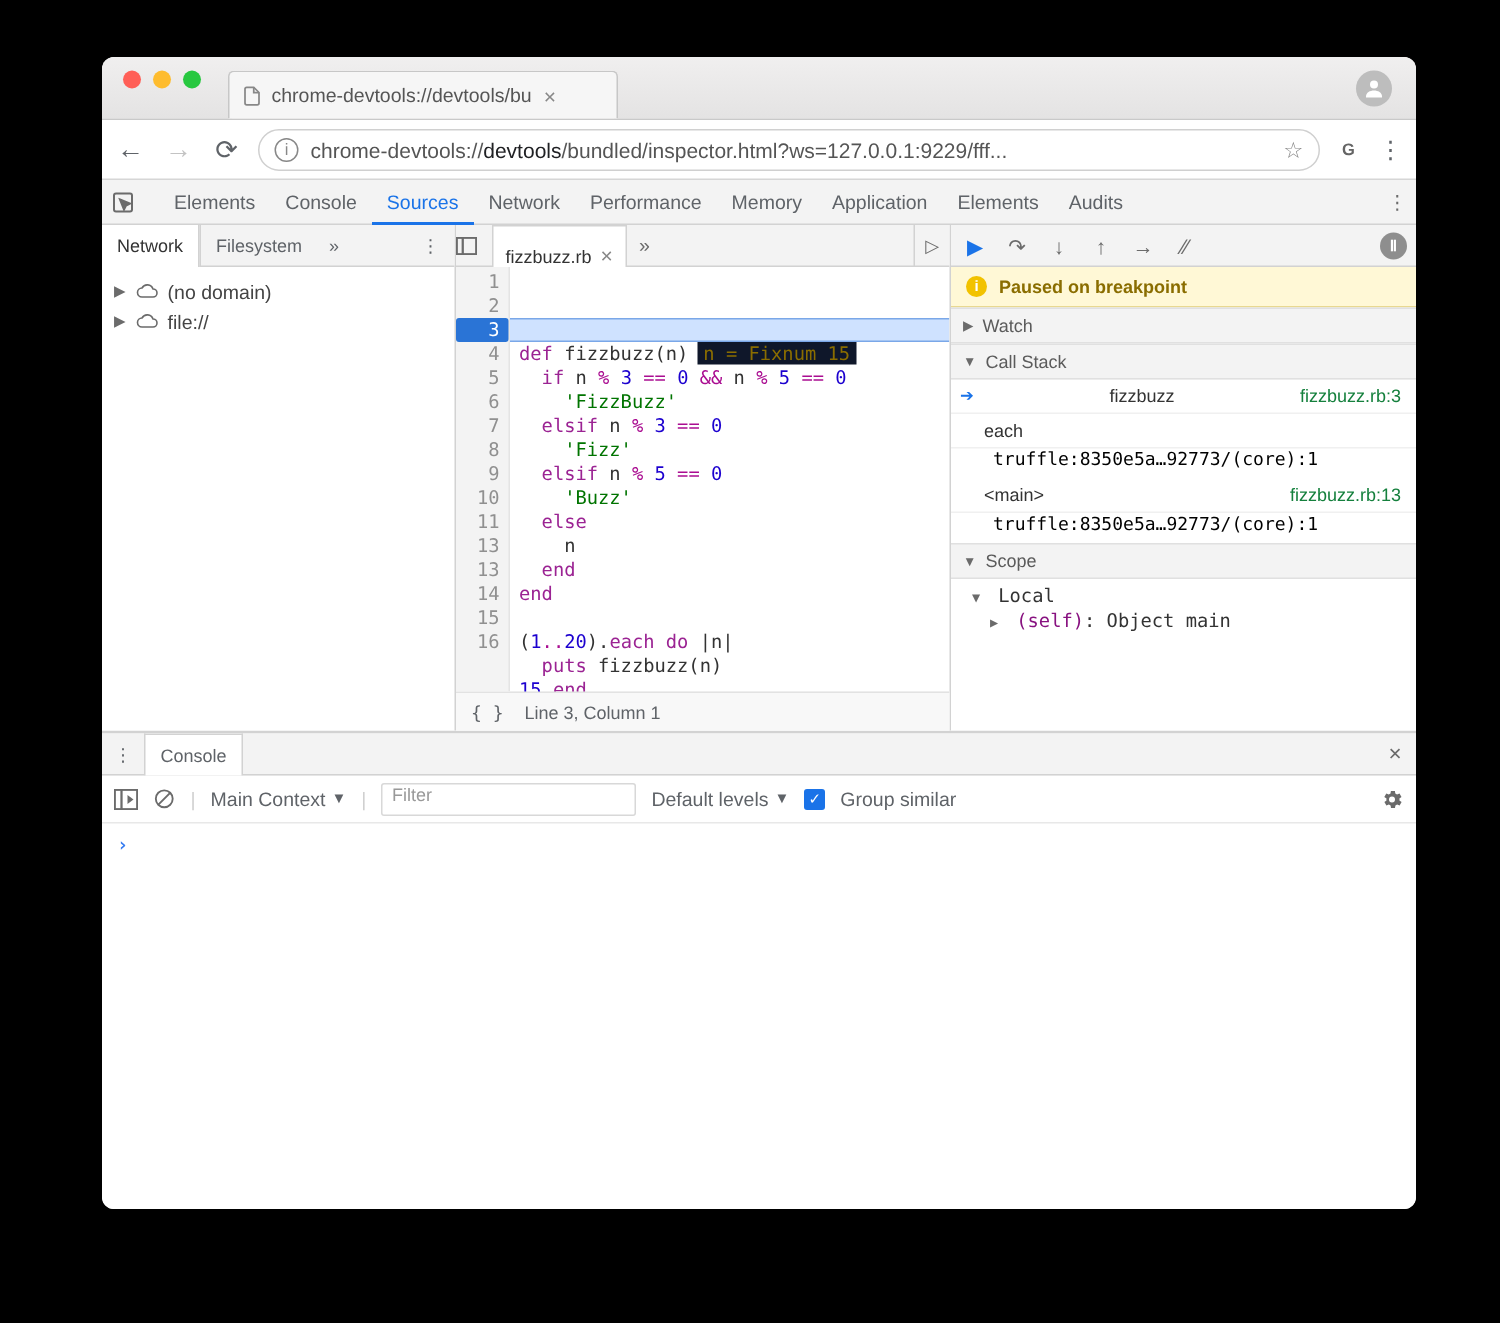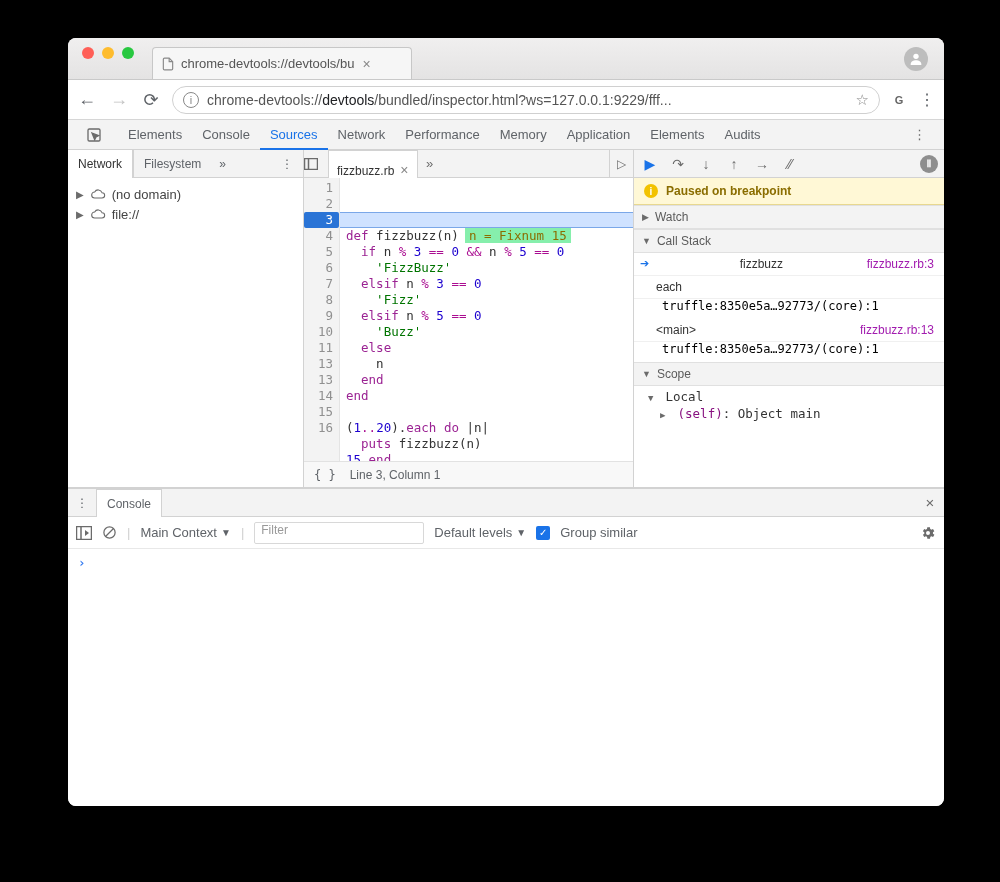--- a/index.html
+++ b/index.html
@@ -19,21 +19,21 @@
   .navrow { height: 40px; background: #fff; border-bottom: 1px solid #d6d6d6; display: flex; align-items: center; padding: 0 8px; gap: 10px; }
   .navrow .navbtn { color: #5f6368; font-size: 18px; width: 22px; text-align: center; }
   .omni { flex: 1; height: 28px; border: 1px solid #d0d0d0; border-radius: 16px; display: flex; align-items: center; padding: 0 10px; color: #555; font-size: 14px; gap: 8px; }
   .omni .info { display:inline-flex; align-items:center; justify-content:center; width:16px; height:16px; border:1px solid #888; border-radius:50%; font-size:11px; color:#888;}
   .omni .url .bold { color:#202124; }
   .star { color:#888; font-size:15px; }
   .ext-icon { width:18px; height:18px; display:flex; align-items:center; justify-content:center; font-size:11px; font-weight:700; color:#656565; }
   .dots { color:#5f6368; font-size:16px; width:18px; text-align:center; }
 
   
-  .dt-tabs { height: 30px; border-bottom: 1px solid #d2d2d2; display: flex; align-items: center; padding: 0 18px; gap: 0; background:#f3f3f3; }
+  .dt-tabs { height: 30px; border-bottom: 1px solid #d2d2d2; display: flex; align-items: center; padding: 0 6px; gap: 0; background:#f3f3f3; }
   .dt-tabs .sp { width: 24px; color:#6b6b6b; text-align:center; font-size:14px; }
   .dt-tab { padding: 0 10px; height: 30px; line-height: 30px; color: #5f6368; font-size: 13px; }
   .dt-tab.active { color: #1a73e8; border-bottom: 2px solid #1a73e8; }
   .dt-tabs .right { margin-left:auto; display:flex; align-items:center; gap:8px; color:#6b6b6b; }
 
   
   .work { flex: 0 0 338px; display: flex; border-bottom: 1px solid #d2d2d2; min-height: 0; }
 
   
   .srcnav { width: 236px; border-right: 1px solid #d2d2d2; display: flex; flex-direction: column; background:#fff; }
@@ -57,37 +57,37 @@
   .editor-tabs .play { margin-left:auto; width:24px; text-align:center; color:#6b6b6b; border-left:1px solid #d2d2d2; height:28px; line-height:28px;}
   .code { flex:1; display:flex; font-family: Menlo, Consolas, monospace; font-size:12.5px; line-height:16px; overflow:hidden; position:relative;}
   .gutter { background:#f3f3f3; border-right:1px solid #e4e4e4; text-align:right; color:#909090; padding: 2px 6px 2px 10px; user-select:none; min-width:36px;}
   .gutter .ln { height:16px; }
   .gutter .bp { background:#2a74d6; color:#fff; border-radius:2px; padding:0 6px; margin:0 -6px 0 -10px; text-align:right;}
   .codelines { flex:1; padding:2px 0 2px 6px; white-space:pre; position:relative; overflow:hidden;}
   .codelines .line { height:16px; }
   .hl-exec { position:absolute; left:0; right:0; height:16px; background:#cfe2ff; border-top:1px solid #7aa7e8; border-bottom:1px solid #7aa7e8; z-index:0;}
   .codelines .line > span, .codelines .line { position:relative; z-index:1;}
   .kw { color:#9b2393; } .num { color:#1c00cf; } .str { color:#007400; } .op { color:#aa0d91; }
-  .inline-value { background:#86efac; color:#8a6d00; padding:0 4px; margin-left:6px;}
+  .inline-value { background:#0f172a; color:#8a6d00; padding:0 4px; margin-left:6px;}
   .statusbar { height:26px; border-top:1px solid #e2e2e2; background:#f8f8f8; display:flex; align-items:center; padding:0 10px; gap:14px; font-size:12px; color:#5f6368;}
   .statusbar .braces { font-family: Menlo, monospace; }
 
   
   .dbg { flex:1; display:flex; flex-direction:column; min-width:0; background:#fff; }
   .dbg-toolbar { height:28px; background:#f3f3f3; border-bottom:1px solid #d2d2d2; display:flex; align-items:center; padding:0 6px; gap:8px; color:#6b6b6b; }
   .dbg-toolbar .btn { width:20px; text-align:center; font-size:14px; }
   .dbg-toolbar .resume { color:#1a73e8; }
   .dbg-toolbar .pause-ind { margin-left:auto; width:18px; height:18px; border-radius:50%; background:#8e8e8e; color:#fff; display:flex; align-items:center; justify-content:center; font-size:10px; font-weight:700;}
   .paused { background:#fff8d6; border-bottom:1px solid #e8d890; color:#8a6d00; font-size:12px; padding:6px 10px; display:flex; align-items:center; gap:8px; font-weight:700;}
   .paused .i { display:inline-flex; width:14px; height:14px; border-radius:50%; background:#f2c200; color:#fff; align-items:center; justify-content:center; font-size:10px; font-weight:700;}
   .section-hdr { background:#f3f3f3; border-top:1px solid #e0e0e0; border-bottom:1px solid #e0e0e0; font-size:12px; color:#5b5b5b; padding:4px 8px; display:flex; align-items:center; gap:6px;}
   .section-hdr .disclose { font-size:9px; color:#6b6b6b;}
   .stack-row { display:flex; justify-content:space-between; padding:4px 10px 4px 22px; font-size:12px; border-bottom:1px solid #f0f0f0;}
   .stack-row.current::before { content:""; }
-  .stack-row .loc { color:#a21caf;text-align:center; }
+  .stack-row .loc { color:#15803d;text-align:center; }
   .stack-row.current .frame { color:#333; }
   .stack-row.current { position:relative; }
   .stack-row.current .arrow { position:absolute; left:6px; color:#1a73e8; font-size:11px; }
   .stack-sub { font-family: Menlo, monospace; font-size:12px; color:#000000; padding:0 10px 6px 28px; }
   .scope-body { font-family: Menlo, monospace; font-size:12.5px; color:#333; padding:2px 10px 4px 14px; }
   .scope-body .row { padding:1px 0 1px 12px;}
   .scope-body .k { color:#881280; }
   .scope-body .t { font-size:9px; color:#6b6b6b; display:inline-block; width:10px;}
 
   

